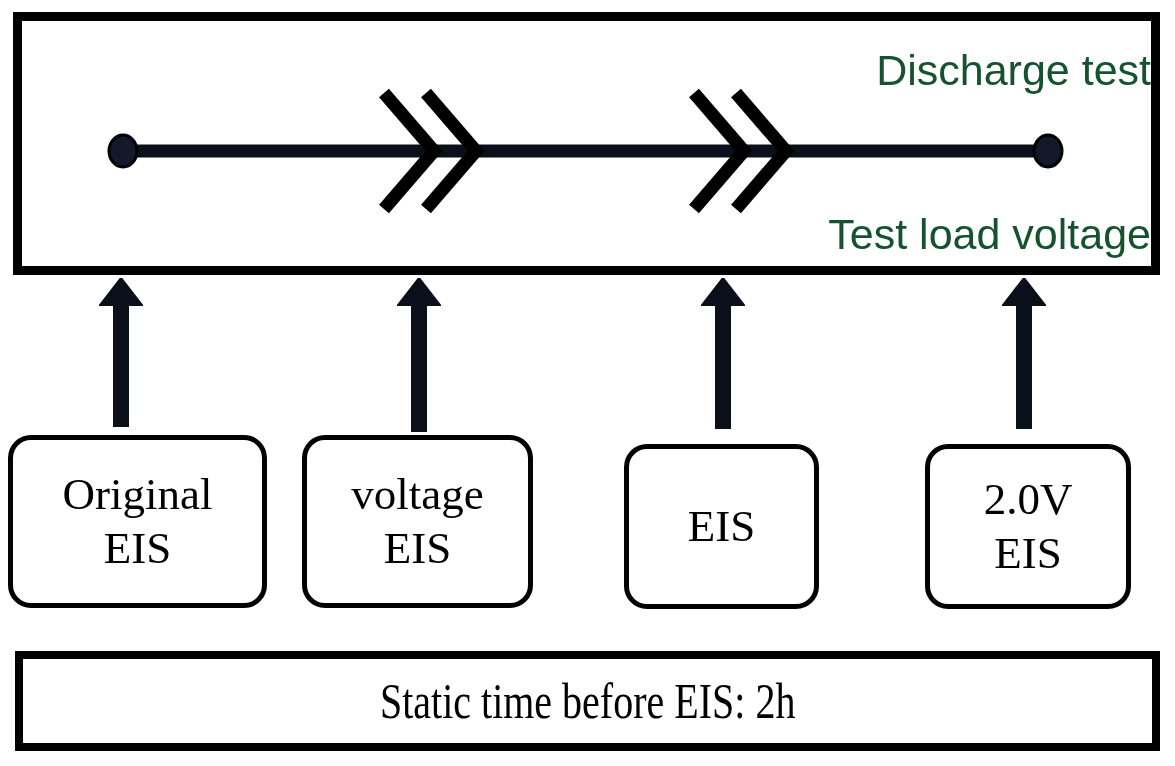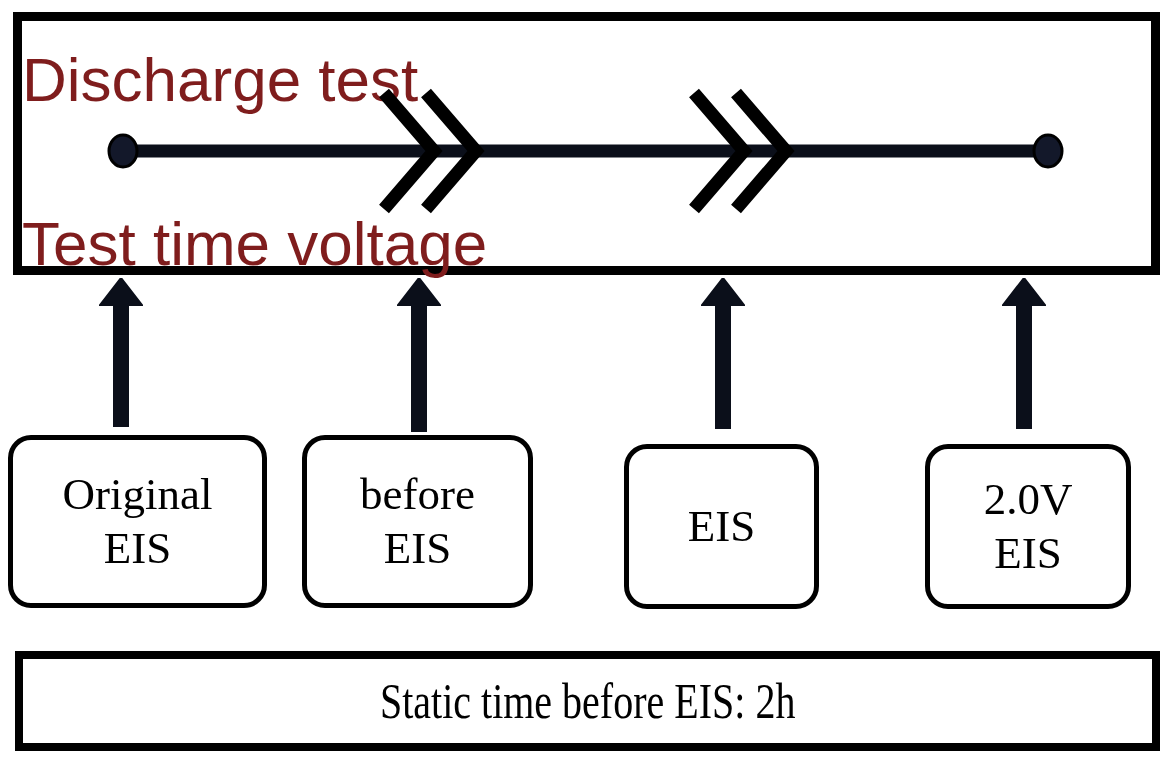--- a/index.html
+++ b/index.html
@@ -23,25 +23,25 @@
     top: 12px;
     width: 1147px;
     height: 263px;
     border: 9px solid #000000;
     box-sizing: border-box;
     background: #ffffff;
   }
   .panel-label {
     position: absolute;
     width: 100%;
-    text-align: left;
+    text-align: right;
     font-family: "Liberation Sans", sans-serif;
-    font-size: 62px;
+    font-size: 43px;
     line-height: 1;
-    color: #7f1d1d;
+    color: #14532d;
     white-space: nowrap;
   }
   .label-top  { top: 28px; }
   .label-bot  { top: 192px; }
 
   .timeline-svg {
     position: absolute;
     left: 0;
     top: 0;
   }
@@ -113,21 +113,21 @@
         <polyline points="362,72 412,130 362,188" fill="none" stroke="#000000" stroke-width="13" stroke-linecap="butt"></polyline>
         <polyline points="404,72 454,130 404,188" fill="none" stroke="#000000" stroke-width="13" stroke-linecap="butt"></polyline>
       </g>
 
       <g>
         <polyline points="672,72 722,130 672,188" fill="none" stroke="#000000" stroke-width="13" stroke-linecap="butt"></polyline>
         <polyline points="714,72 764,130 714,188" fill="none" stroke="#000000" stroke-width="13" stroke-linecap="butt"></polyline>
       </g>
     </svg>
 
-    <div class="panel-label label-bot">Test time voltage</div>
+    <div class="panel-label label-bot">Test load voltage</div>
   </div>
 
   <svg class="up-arrow" style="left:99px; top:278px;" width="44" height="150" viewBox="0 0 44 150">
     <polygon points="22,0 43,27 29,27 29,148 15,148 15,27 1,27" fill="#0b0f1a" stroke="#0b0f1a" stroke-width="2"></polygon>
   </svg>
 
   <svg class="up-arrow" style="left:397px; top:278px;" width="44" height="155" viewBox="0 0 44 155">
     <polygon points="22,0 43,27 29,27 29,153 15,153 15,27 1,27" fill="#0b0f1a" stroke="#0b0f1a" stroke-width="2"></polygon>
   </svg>
 
@@ -138,21 +138,21 @@
   <svg class="up-arrow" style="left:1002px; top:278px;" width="44" height="152" viewBox="0 0 44 152">
     <polygon points="22,0 43,27 29,27 29,150 15,150 15,27 1,27" fill="#0b0f1a" stroke="#0b0f1a" stroke-width="2"></polygon>
   </svg>
 
   <div class="eis-box" style="left:8px; top:435px; width:259px; height:173px;">
     <span>Original</span>
     <span>EIS</span>
   </div>
 
   <div class="eis-box" style="left:302px; top:435px; width:231px; height:173px;">
-    <span>before</span>
+    <span>voltage</span>
     <span>EIS</span>
   </div>
 
   <div class="eis-box" style="left:624px; top:444px; width:195px; height:165px;">
     <span>EIS</span>
   </div>
 
   <div class="eis-box" style="left:925px; top:444px; width:206px; height:165px;">
     <span>2.0V</span>
     <span>EIS</span>

